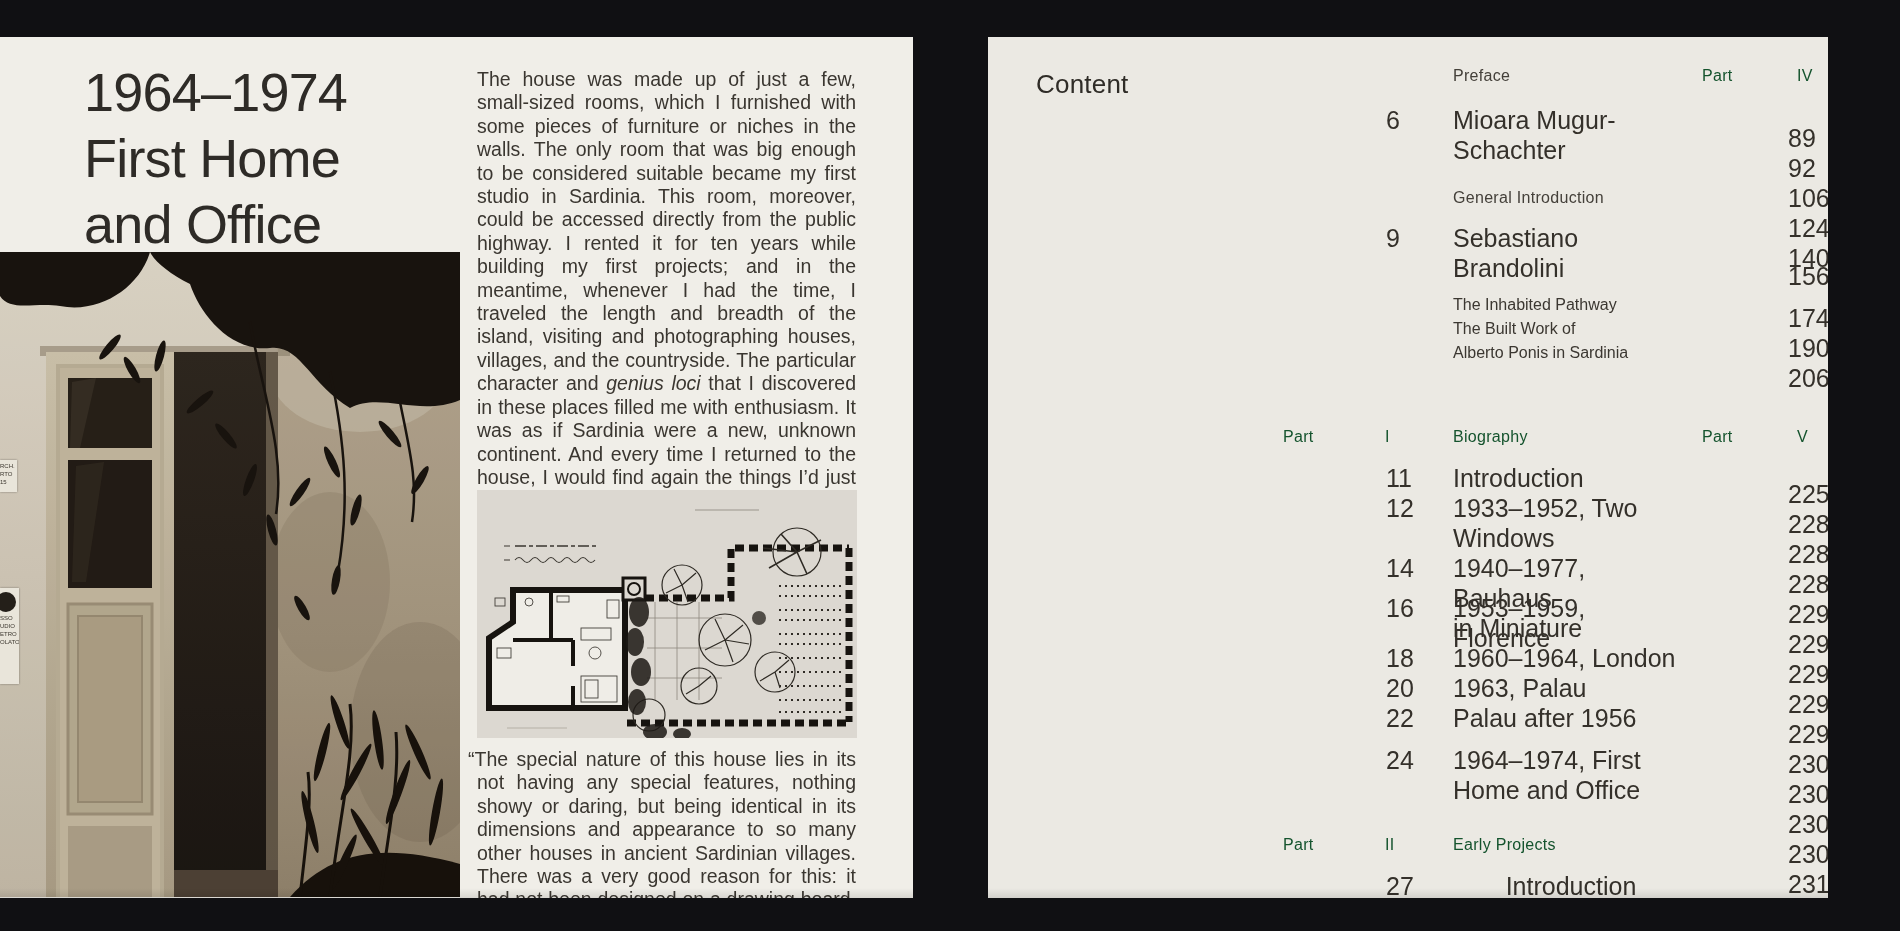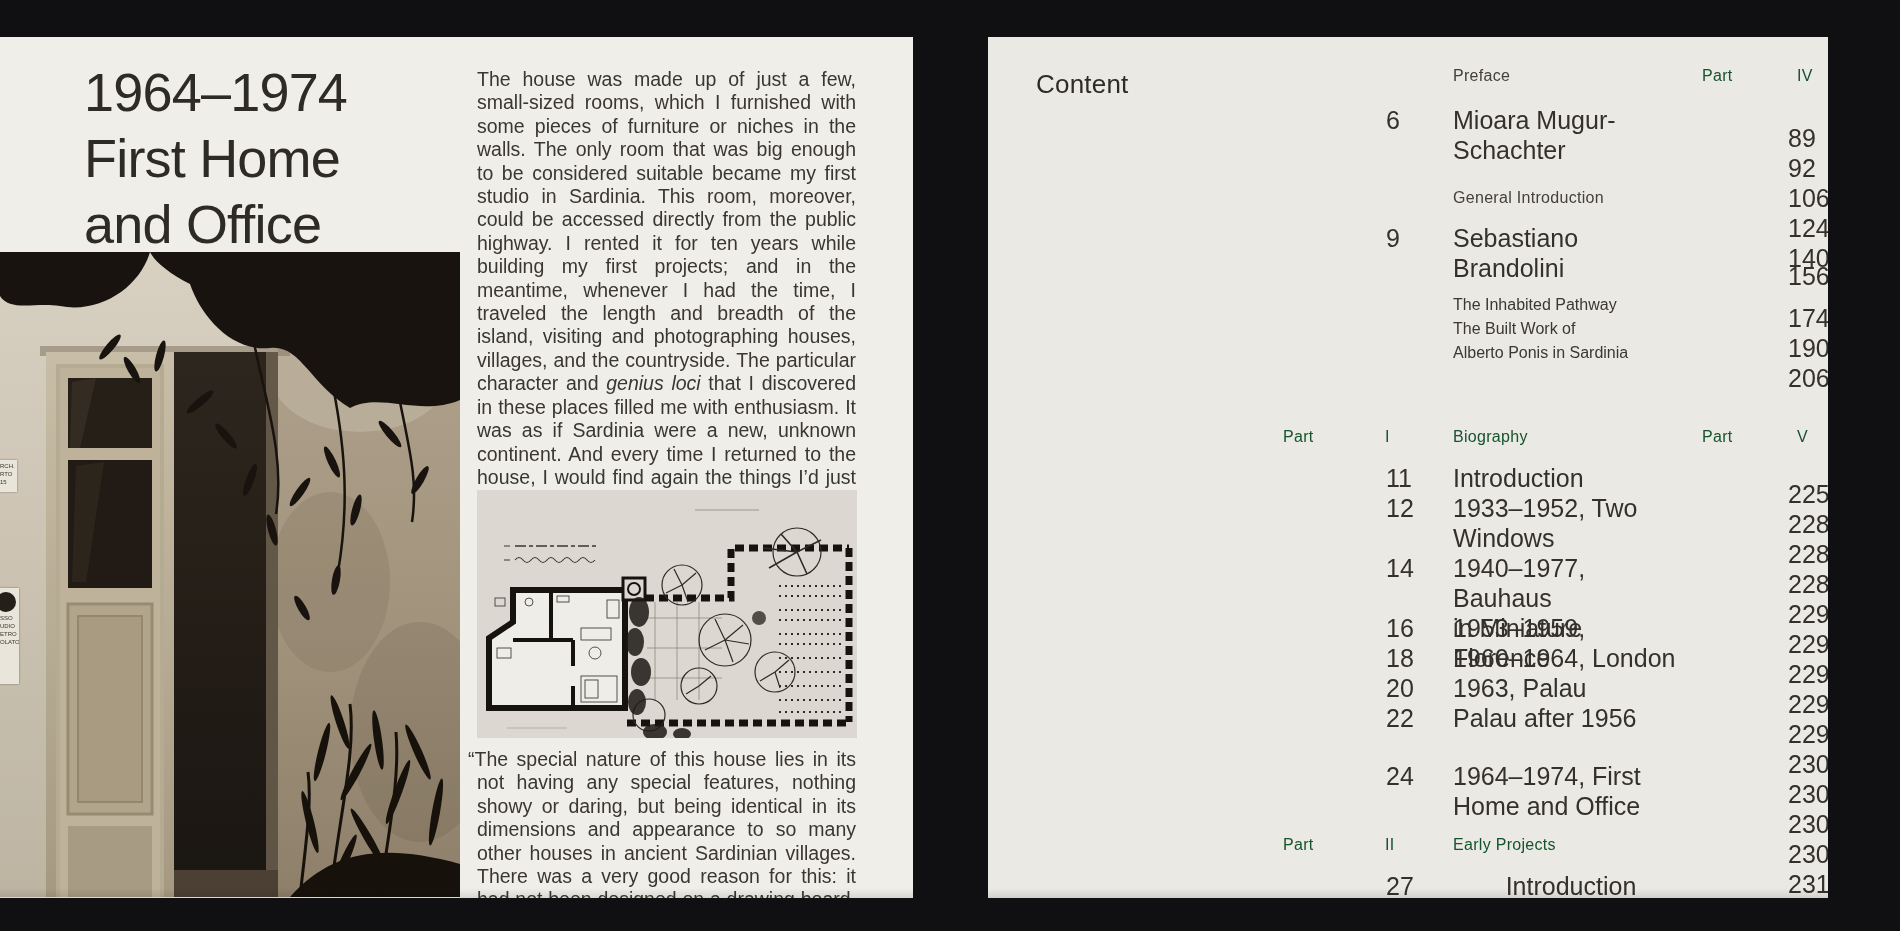--- a/index.html
+++ b/index.html
@@ -303,37 +303,37 @@
   <div class="trow" style="top:456px;">
       <span class="n a-n">12</span>
       <span class="t a-t">1933–1952, Two
 Windows</span>
     </div>
   <div class="trow" style="top:516px;">
       <span class="n a-n">14</span>
       <span class="t a-t">1940–1977, Bauhaus
 in Miniature</span>
     </div>
-  <div class="trow" style="top:576px;">
+  <div class="trow" style="top:556px;">
       <span class="n a-n">16</span>
       <span class="t a-t">1953–1959, Florence</span>
     </div>
   <div class="trow" style="top:606px;">
       <span class="n a-n">18</span>
       <span class="t a-t">1960–1964, London</span>
     </div>
   <div class="trow" style="top:636px;">
       <span class="n a-n">20</span>
       <span class="t a-t">1963, Palau</span>
     </div>
   <div class="trow" style="top:666px;">
       <span class="n a-n">22</span>
       <span class="t a-t">Palau after 1956</span>
     </div>
-  <div class="trow" style="top:724px;">
+  <div class="trow" style="top:708px;">
       <span class="n a-n">24</span>
       <span class="t a-t">1964–1974, First
 Home and Office</span>
     </div>
 
   <div class="phead" style="top:798px;">
     <span class="pa-part">Part</span>
     <span class="pa-rom">II</span>
     <span class="pa-sect">Early Projects</span>
   </div>

